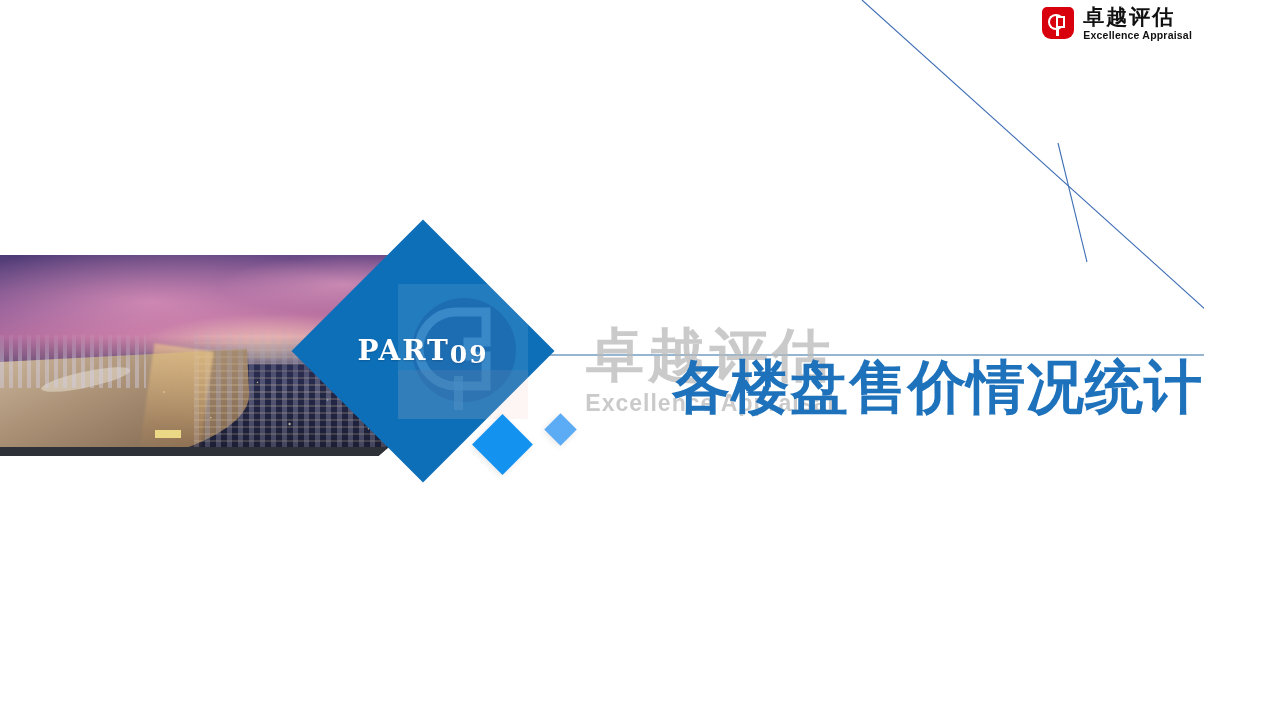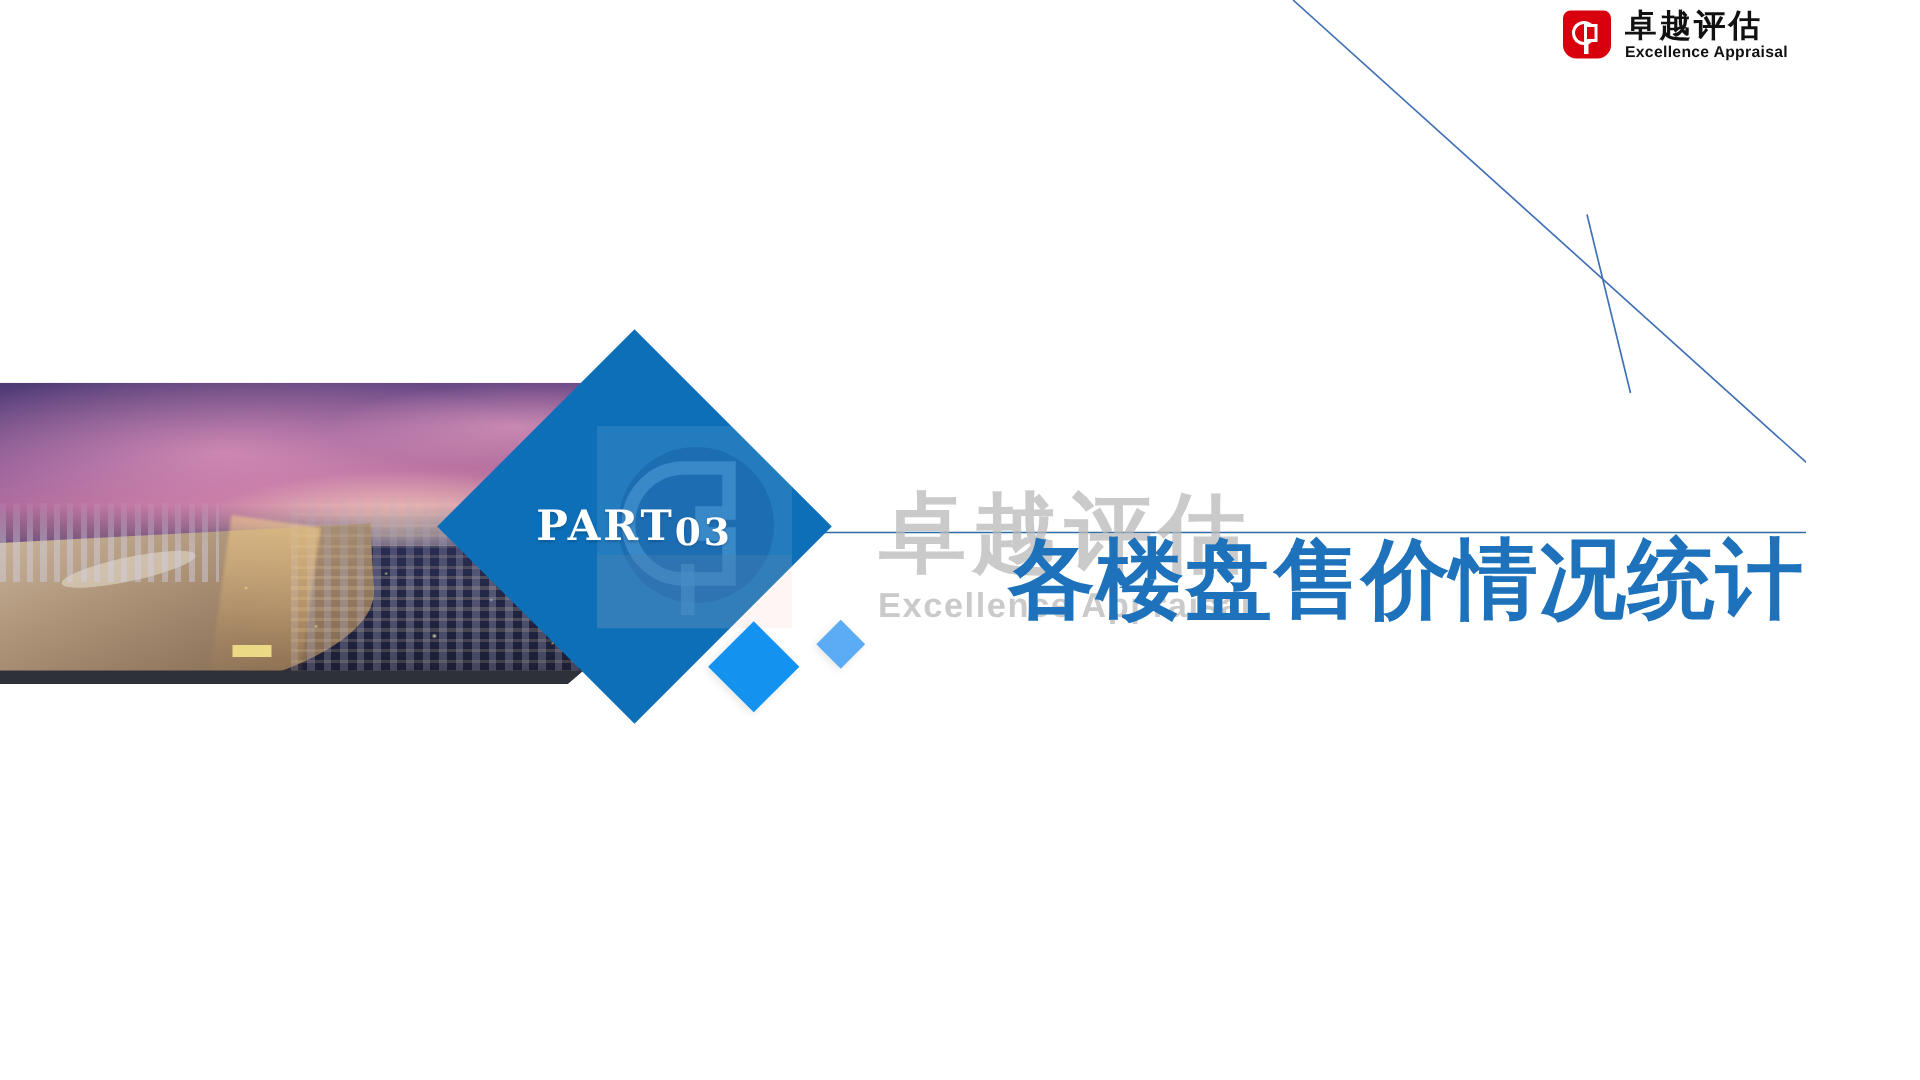--- a/index.html
+++ b/index.html
@@ -381,21 +381,21 @@
   <svg class="diamond-wm" viewBox="0 0 130 135">
     <rect x="0" y="0" width="130" height="135" fill="#ffffff" opacity="0.30"></rect>
     <circle cx="66" cy="66" r="52" fill="#2a2f7a" opacity="0.45"></circle>
     <path d="M58 28 H88 V58 H70 V72 H88 V102 H58 A26 26 0 0 1 58 28 Z" fill="none" stroke="#bfe0ff" stroke-width="9" opacity="0.75"></path>
     <rect x="56" y="92" width="9" height="34" fill="#bfe0ff" opacity="0.7"></rect>
     <rect x="0" y="86" width="130" height="49" fill="#e8a9a0" opacity="0.35"></rect>
   </svg>
 
   <div class="diamond-label">
     <span class="part-word">PART</span>
-    <span class="part-num">03</span>
+    <span class="part-num">09</span>
   </div>
 
   <div class="dia-small big"></div>
   <div class="dia-small tiny"></div>
 
   <div class="maintitle">各楼盘售价情况统计</div>
 
 </div>
 
 </body></html>

